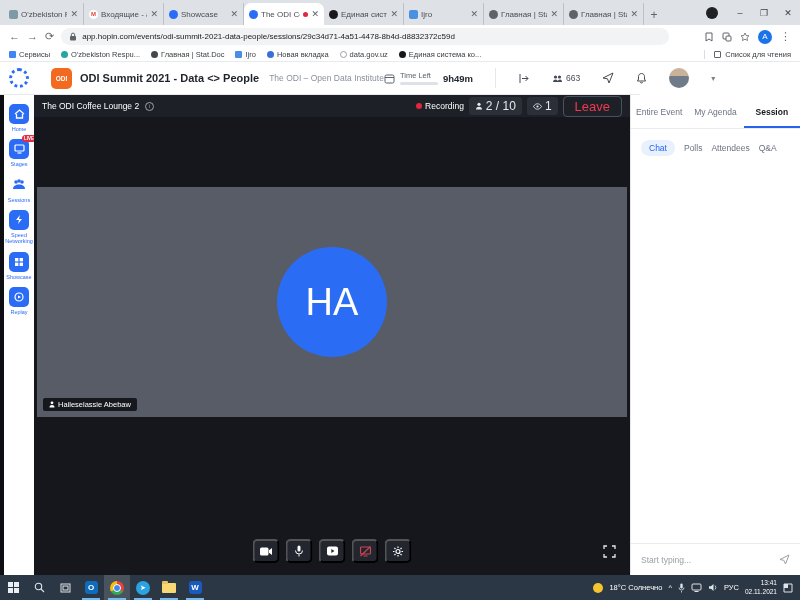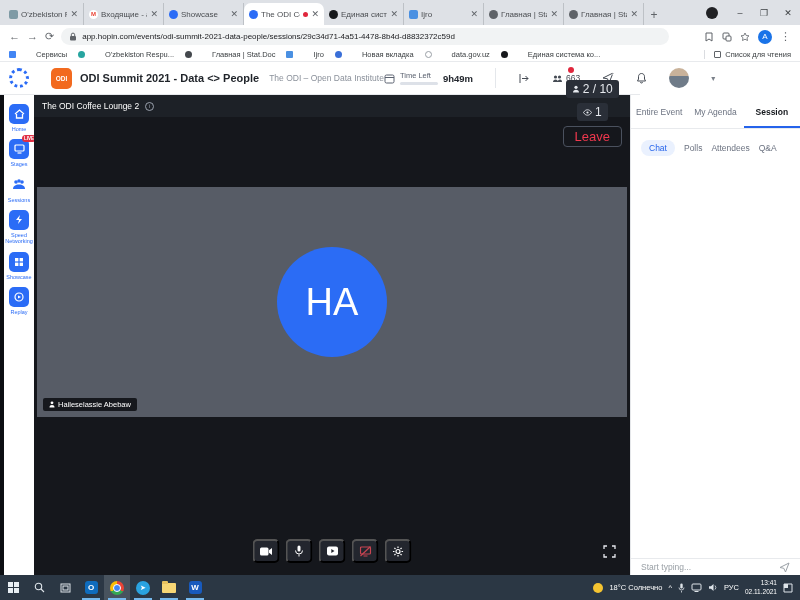--- a/index.html
+++ b/index.html
@@ -30,21 +30,21 @@
   
   .urlbar { position:absolute; top:25px; left:0; width:800px; height:23px; background:#fff; display:flex; align-items:center; gap:7px; padding:0 9px; }
   .nav-glyph { color:#5f6368; font-size:11px; line-height:1; }
   .omnibox { width:608px; height:17px; background:#f1f3f4; border-radius:9px; display:flex; align-items:center; gap:5px; padding:0 8px; }
   .url-text { font-size:8px; color:#202124; white-space:nowrap; overflow:hidden; }
   .bar-icons { display:flex; align-items:center; gap:8px; margin-left:auto; }
   .avatar-a { width:14px; height:14px; border-radius:50%; background:#1a73e8; color:#fff; font-size:8px; display:flex; align-items:center; justify-content:center; }
 
   
   .bookmarks { position:absolute; top:48px; left:0; width:800px; height:14px; background:#fff; border-bottom:1px solid #e8eaed; display:flex; align-items:center; gap:11px; padding:0 9px; font-size:7.5px; color:#3c4043; }
-  .bm { display:flex; align-items:center; gap:20px; white-space:nowrap; }
+  .bm { display:flex; align-items:center; gap:3px; white-space:nowrap; }
   .bm-dot { width:7px; height:7px; border-radius:50%; flex:none; }
   .reading-list { margin-left:auto; display:flex; align-items:center; gap:4px; border-left:1px solid #dadce0; padding-left:9px; color:#3c4043; }
 
   
   .event-header { position:absolute; top:62px; left:0; width:640px; height:33px; background:#fff; border-bottom:1px solid #e7e9ec; display:flex; align-items:center; padding:0 9px; }
   .hopin-logo { width:20px; height:20px; border:3.5px dotted #2b6cf6; border-radius:50%; flex:none; }
   .odi-badge { width:21px; height:21px; background:#f26a1f; border-radius:5px; color:#fff; font-weight:bold; font-size:6.5px; display:flex; align-items:center; justify-content:center; margin-left:22px; flex:none; }
   .event-title { font-size:11px; font-weight:bold; color:#1f2329; margin-left:8px; white-space:nowrap; }
   .event-subtitle { font-size:8.5px; color:#8b919b; margin-left:10px; white-space:nowrap; }
   .header-right { margin-left:auto; display:flex; align-items:center; gap:22px; }
@@ -68,21 +68,21 @@
   .nav-ic-box { width:20px; height:20px; background:#2b6cf6; border-radius:5px; color:#fff; display:flex; align-items:center; justify-content:center; position:relative; }
   .nav-item.plain .nav-ic-box { background:transparent; color:#2b6cf6; }
   .nav-label { font-size:5.5px; color:#2b6cf6; text-align:center; line-height:1.15; margin-top:2px; }
   .live-badge { position:absolute; top:-4px; right:-7px; background:#e02f44; color:#fff; font-size:4.5px; font-weight:bold; padding:1px 2px; border-radius:4px; }
 
   
   .stage { width:596px; background:#15171c; position:relative; }
   .stage-header { height:22px; background:#1d2127; display:flex; align-items:center; gap:6px; padding:0 8px; }
   .stage-title { color:#fff; font-size:8.5px; white-space:nowrap; }
   .info-ic { width:9px; height:9px; border:1px solid #9aa1ad; border-radius:50%; color:#9aa1ad; font-size:6px; line-height:7px; text-align:center; flex:none; }
-  .stage-header-right { margin-left:auto; display:flex; align-items:center; gap:5px;flex-direction:column; }
+  .stage-header-right { margin-left:auto; display:flex; align-items:center; gap:5px; }
   .rec { display:flex; align-items:center; gap:3px; color:#fff; font-size:8.5px; }
   .rec-dot { width:6px; height:6px; border-radius:50%; background:#e0273d; }
   .pill { background:#2a2f38; border-radius:3px; color:#e6e9ee; font-size:12px; padding:2px 6px; display:flex; align-items:center; gap:3px; }
   .leave-btn { border:1px solid #4a515e; border-radius:4px; color:#f0384e; font-size:13px; padding:2px 11px; background:transparent; }
 
   .tiles { position:absolute; top:92px; left:3px; right:3px; height:230px; display:flex; gap:14px; }
   .tile { flex:1; position:relative; overflow:hidden; }
   .tile-gray { background:#575c66; display:flex; align-items:center; justify-content:center; }
   .avatar-circle { width:110px; height:110px; border-radius:50%; background:#2b6cf5; color:#fff; font-size:38px; display:flex; align-items:center; justify-content:center; }
   .name-tag { position:absolute; left:6px; bottom:6px; background:rgba(8,10,14,.82); color:#fff; font-size:7.5px; padding:2px 6px; border-radius:2px; display:flex; align-items:center; gap:3px; z-index:5; }
@@ -107,21 +107,21 @@
 
   
   .rightpanel { width:170px; background:#fff; border-left:1px solid #e5e7ea; display:flex; flex-direction:column; }
   .ptabs { display:flex; padding-top:12px; border-bottom:1px solid #e8eaed; }
   .ptab { flex:1; text-align:center; font-size:8.5px; color:#6b7280; padding-bottom:9px; white-space:nowrap; }
   .ptab.active { color:#15181d; font-weight:bold; border-bottom:2px solid #2563eb; }
   .subtabs { display:flex; align-items:center; gap:9px; padding:11px 10px; }
   .subtab { font-size:8.5px; color:#6b7280; }
   .subtab.active { color:#2563eb; background:#eaf1fe; padding:3px 8px; border-radius:10px; }
   .chatbody { flex:1; }
-  .chatfooter { border-top:1px solid #e8eaed; height:17px; display:flex; align-items:center; gap:8px; padding:0 10px; }
+  .chatfooter { border-top:1px solid #e8eaed; height:32px; display:flex; align-items:center; gap:8px; padding:0 10px; }
   .chat-input { flex:1; border:none; outline:none; font-size:8.5px; color:#3c4043; background:transparent; min-width:0; }
   .chat-input::placeholder { color:#9aa0a6; }
 
   
   .taskbar { position:absolute; left:0; bottom:0; width:800px; height:25px; background:#2b3744; display:flex; align-items:center; color:#fff; }
   .tb-btn, .tb-app { width:26px; height:25px; display:flex; align-items:center; justify-content:center; position:relative; flex:none; }
   .tb-app::after { content:""; position:absolute; bottom:0; left:4px; right:4px; height:2px; background:#76b9ed; }
   .tb-app.active { background:rgba(255,255,255,.14); }
   .win-logo { display:grid; grid-template-columns:5px 5px; grid-template-rows:5px 5px; gap:1px; }
   .win-logo span { background:#e8eef3; }

